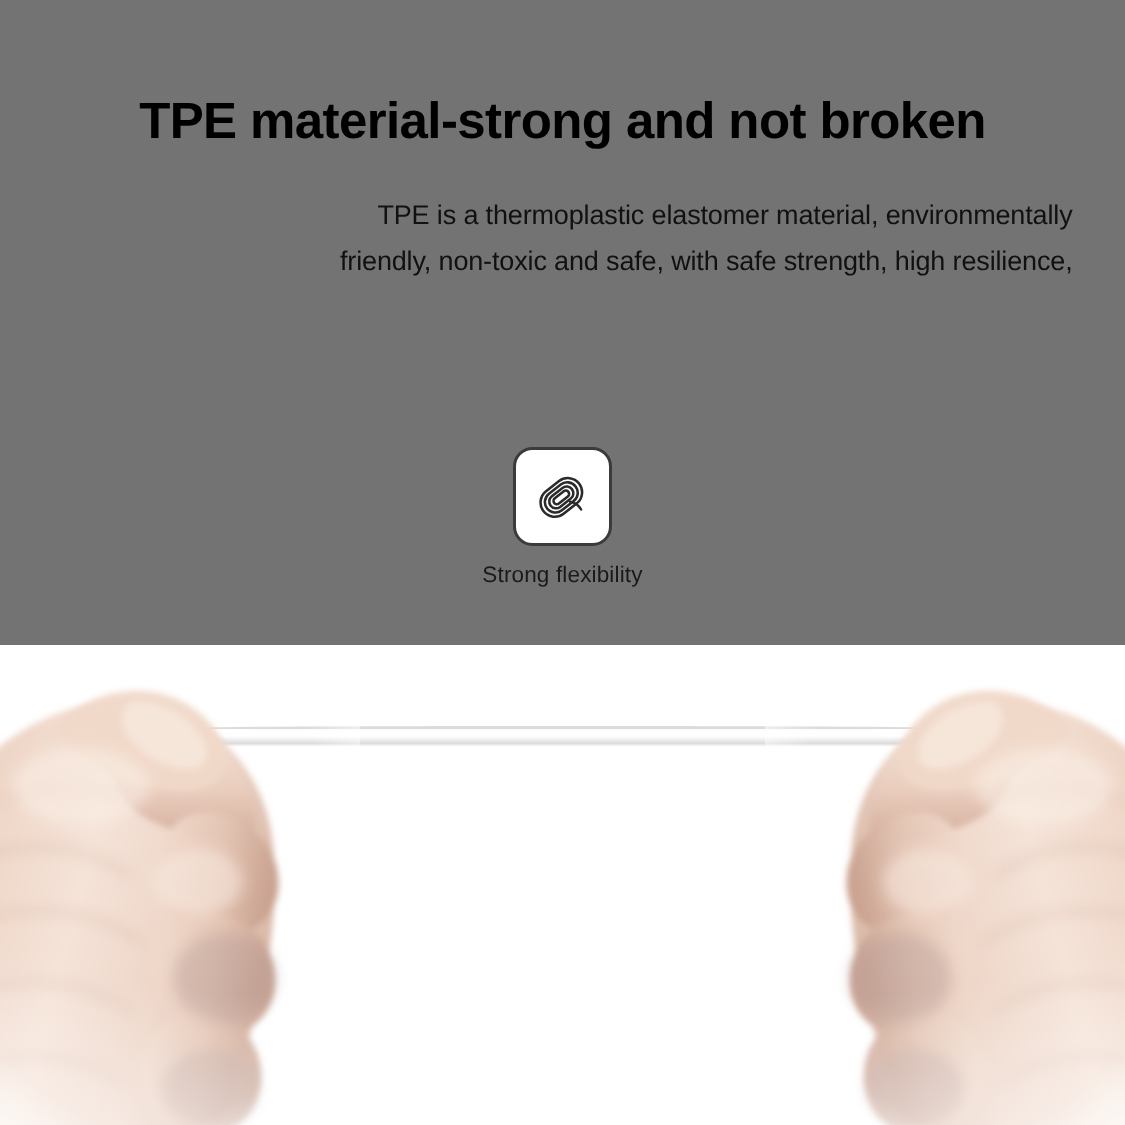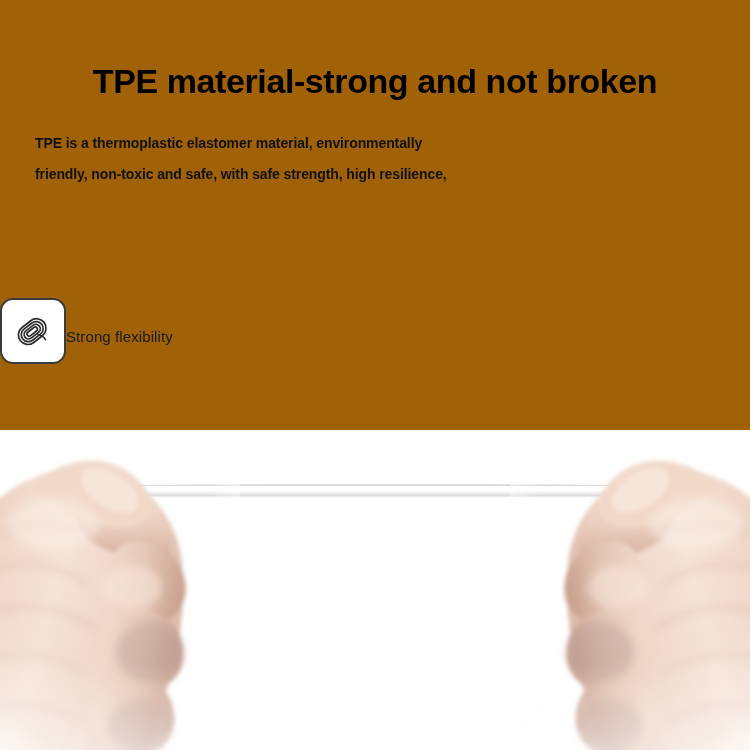--- a/index.html
+++ b/index.html
@@ -10,21 +10,21 @@
   }
   body {
     font-family: "Liberation Sans", sans-serif;
     -webkit-font-smoothing: antialiased;
   }
 
   .page {
     position: relative;
     width: 750px;
     height: 750px;
-    background: #a16207;
+    background: #737373;
     overflow: hidden;
   }
 
   
   .headline {
     position: absolute;
     left: 0;
     top: 58px;
     width: 750px;
     text-align: center;
@@ -34,37 +34,37 @@
     color: #000000;
     line-height: 46px;
     white-space: nowrap;
   }
 
   .subcopy {
     position: absolute;
     left: 35px;
     top: 128px;
     width: 680px;
-    text-align: left;
-    font-size: 14px;
-    font-weight: 700;
+    text-align: right;
+    font-size: 18px;
+    font-weight: 400;
     color: #111111;
     line-height: 31px;
     letter-spacing: -0.1px;
   }
   .subcopy .ln { display: block; }
 
   
   .feature {
     position: absolute;
     left: 0;
     top: 298px;
     width: 750px;
     display: flex;
-    flex-direction: row;
+    flex-direction: column;
     align-items: center;
   }
   .icon-box {
     width: 66px;
     height: 66px;
     border: 2.5px solid #3b3b3b;
     border-radius: 13px;
     background: #ffffff;
     display: flex;
     align-items: center;

